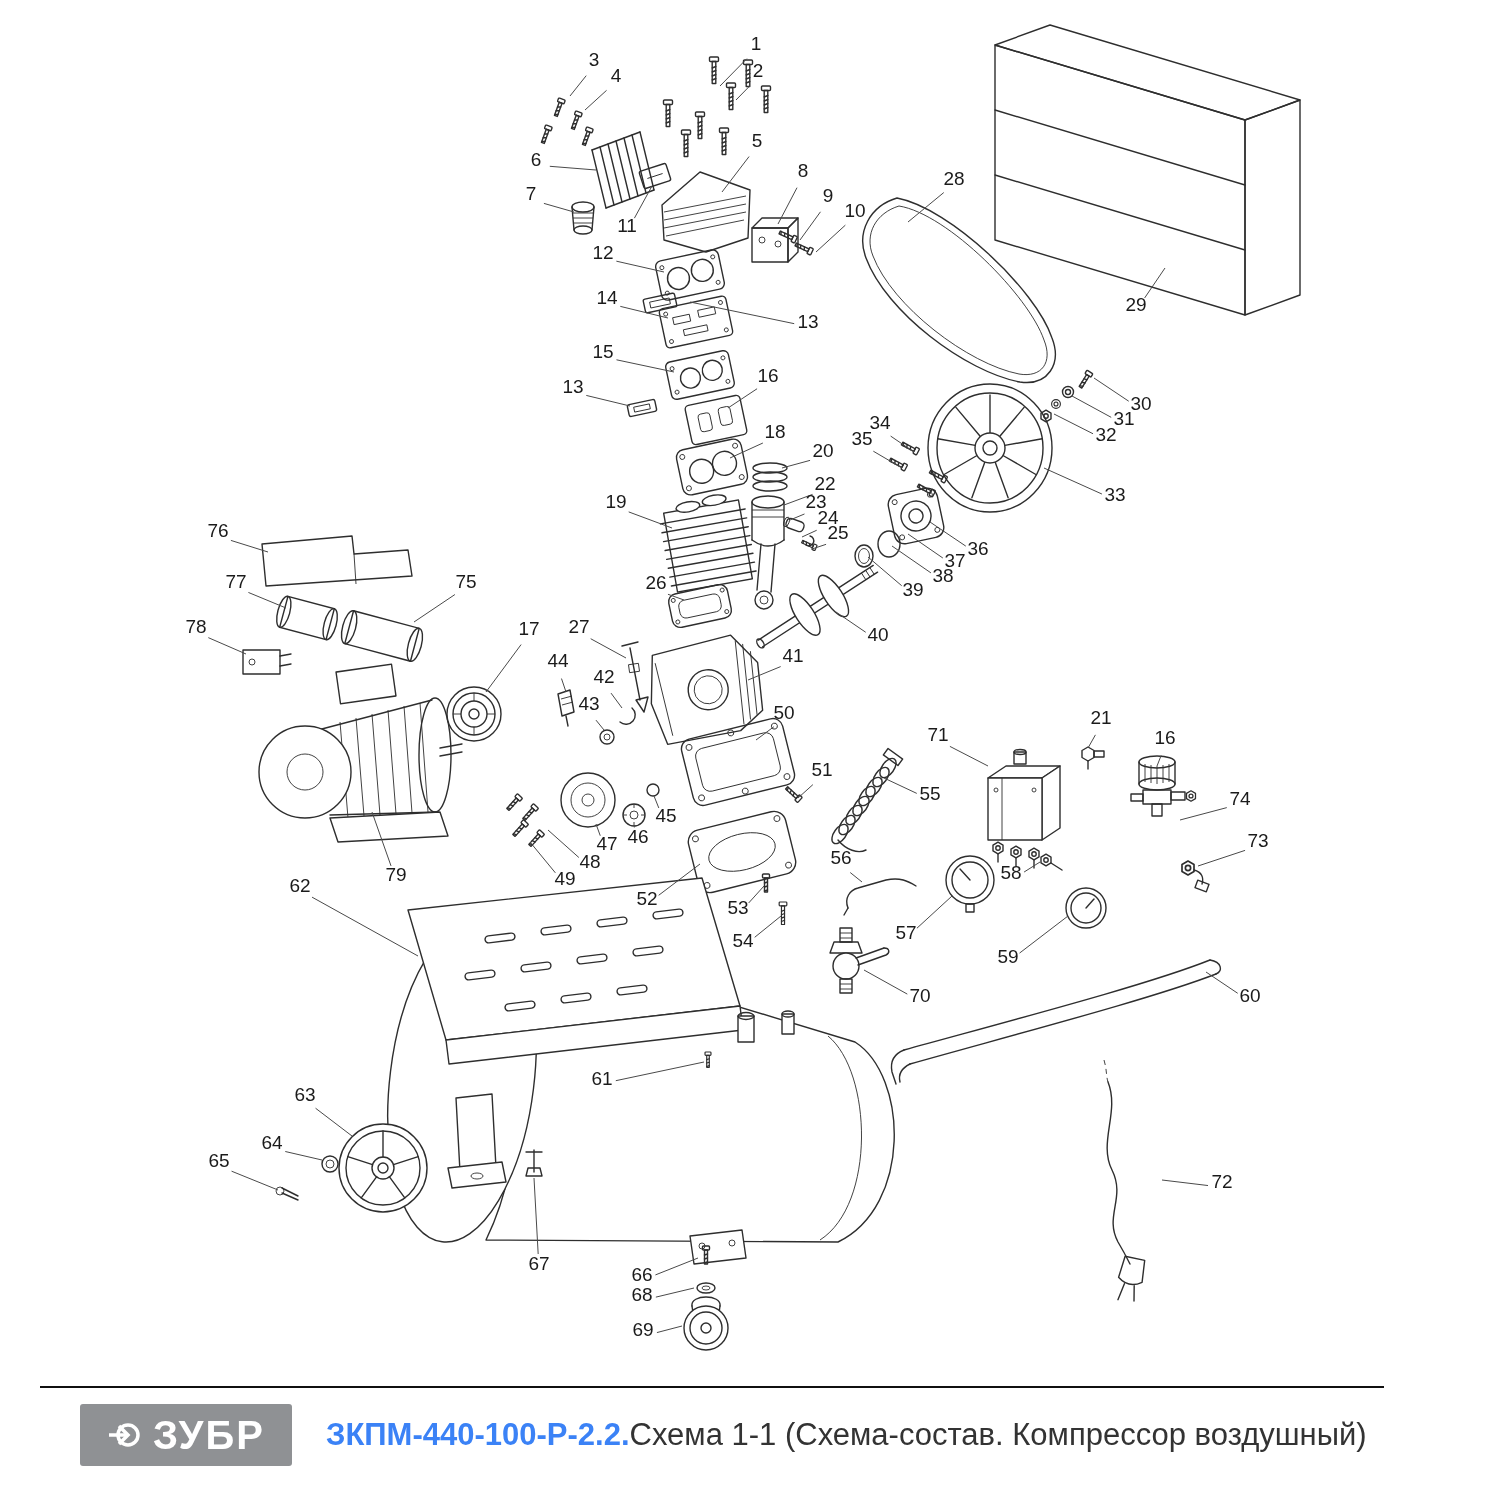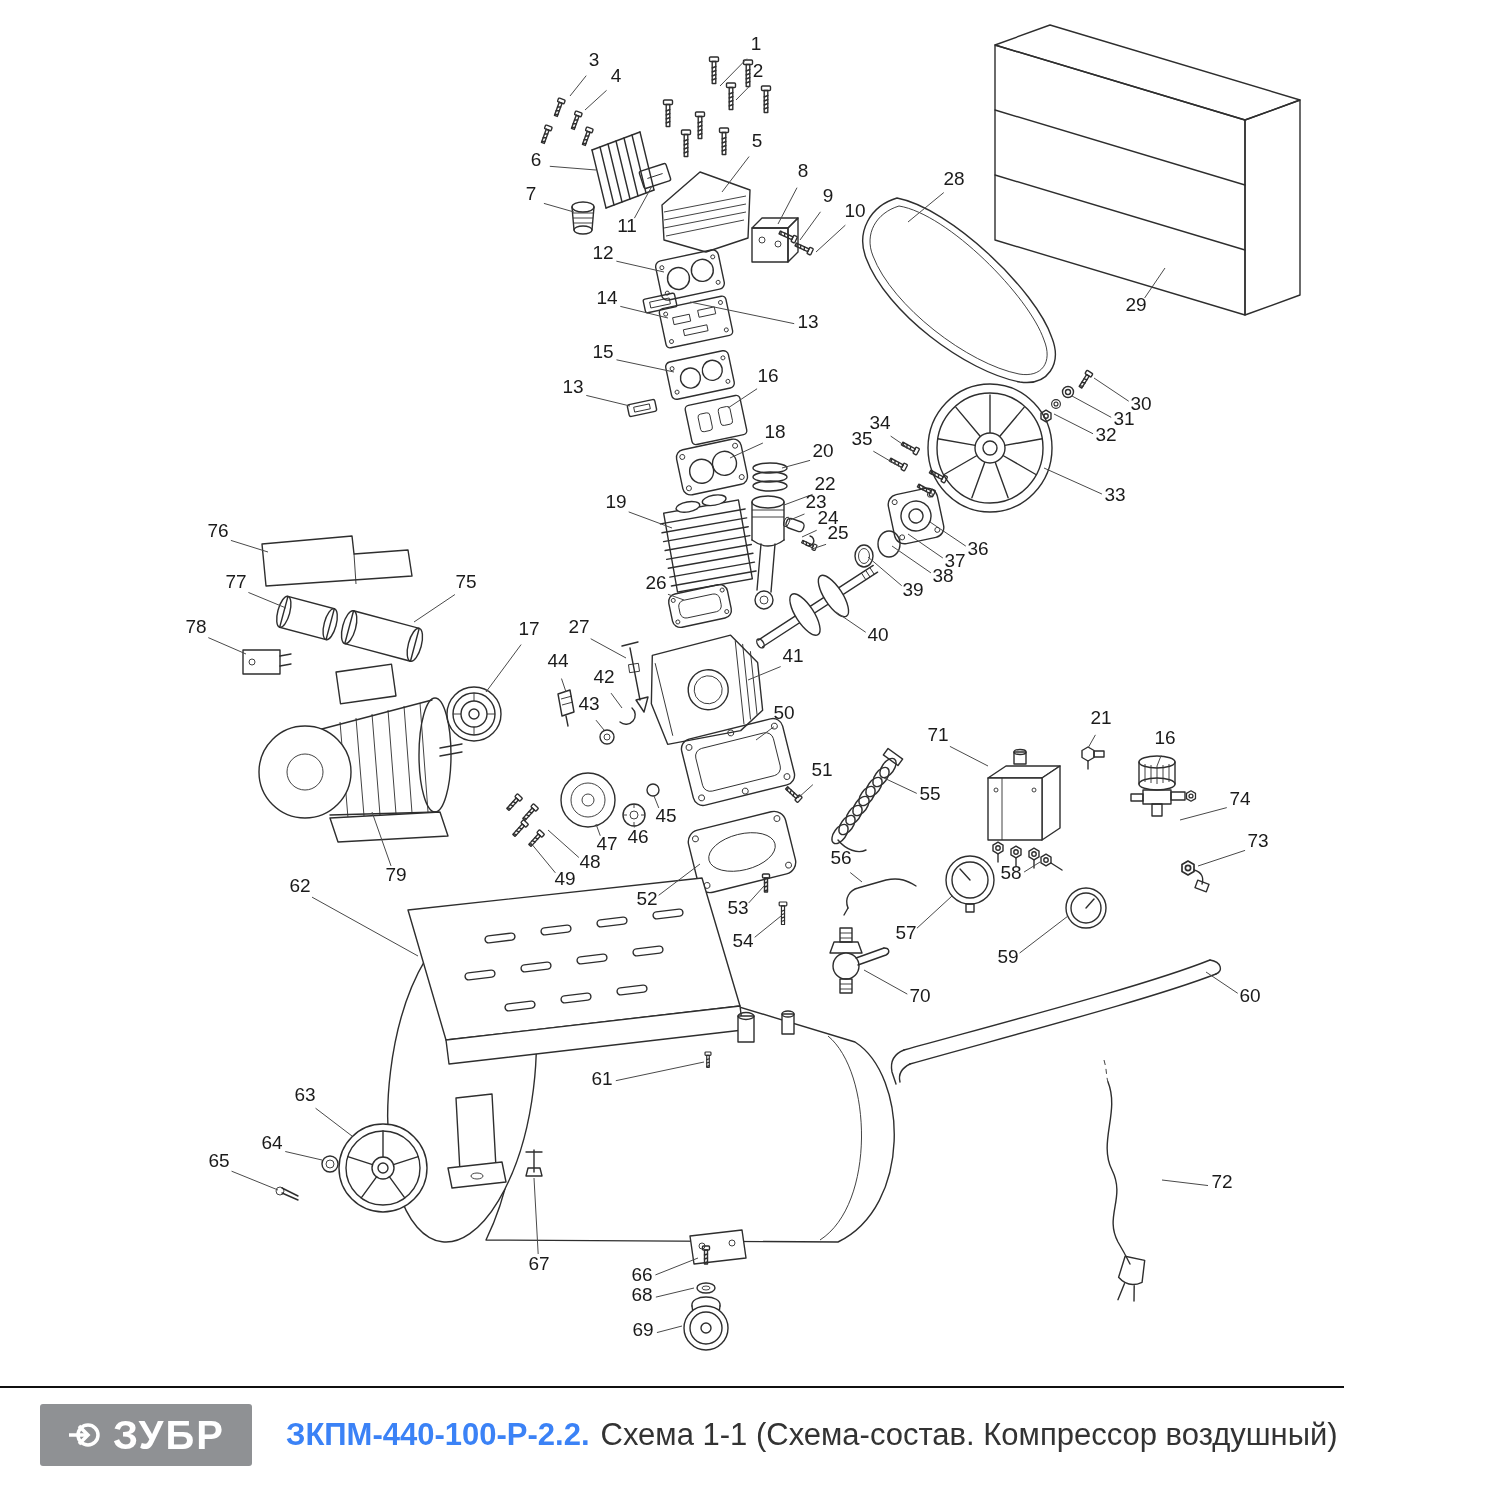--- a/index.html
+++ b/index.html
@@ -5,29 +5,29 @@
   html,body{margin:0;padding:0;background:#fff;}
   body{width:1500px;height:1500px;position:relative;overflow:hidden;
        font-family:"Liberation Sans","DejaVu Sans",sans-serif;}
   #diagram{position:absolute;left:0;top:0;}
   .ln{fill:none;stroke:#2e2e2e;stroke-width:1.4;stroke-linecap:round;stroke-linejoin:round;}
   .thin{fill:none;stroke:#2e2e2e;stroke-width:0.9;}
   .fw{fill:#ffffff;stroke:#2e2e2e;stroke-width:1.4;stroke-linejoin:round;}
   .leader{stroke:#4a4a4a;stroke-width:1;}
   .plabel{font-size:19px;fill:#1b1b1b;text-anchor:middle;
           font-family:"Liberation Sans","DejaVu Sans",sans-serif;}
-  .footer{position:absolute;left:0;top:1386px;width:1344px;height:114px;background:#fff;}
+  .footer{position:absolute;left:0;top:1386px;width:1344px;height:114px;background:#fff;padding-left:40px;}
   .footer-rule{width:100%;height:2px;background:#101010;}
   .footer-row{display:flex;align-items:center;padding:16px 0 0 40px;gap:34px;}
   .logo-box{width:212px;height:62px;background:#8f9194;border-radius:3px;
             display:flex;align-items:center;justify-content:center;gap:10px;}
   .logo-text{color:#fff;font-weight:bold;font-size:40px;letter-spacing:2px;line-height:1;}
   .doc-title{font-size:31px;color:#222;white-space:nowrap;}
   .t-bold{font-weight:bold;color:#3b82f6;}
-  .t-reg{font-weight:normal;color:#333;margin-left:11px;}
+  .t-reg{font-weight:normal;color:#333;}
 </style>
 </head>
 <body>
 
 <svg id="diagram" width="1500" height="1386" viewBox="0 0 1500 1386">
   <defs>
     <g id="screw-v">
       <rect x="-4.5" y="0" width="9" height="4.5" rx="1"></rect>
       <rect x="-1.8" y="4.5" width="3.6" height="22"></rect>
       <line x1="-1.8" y1="11" x2="1.8" y2="9.5"></line>

